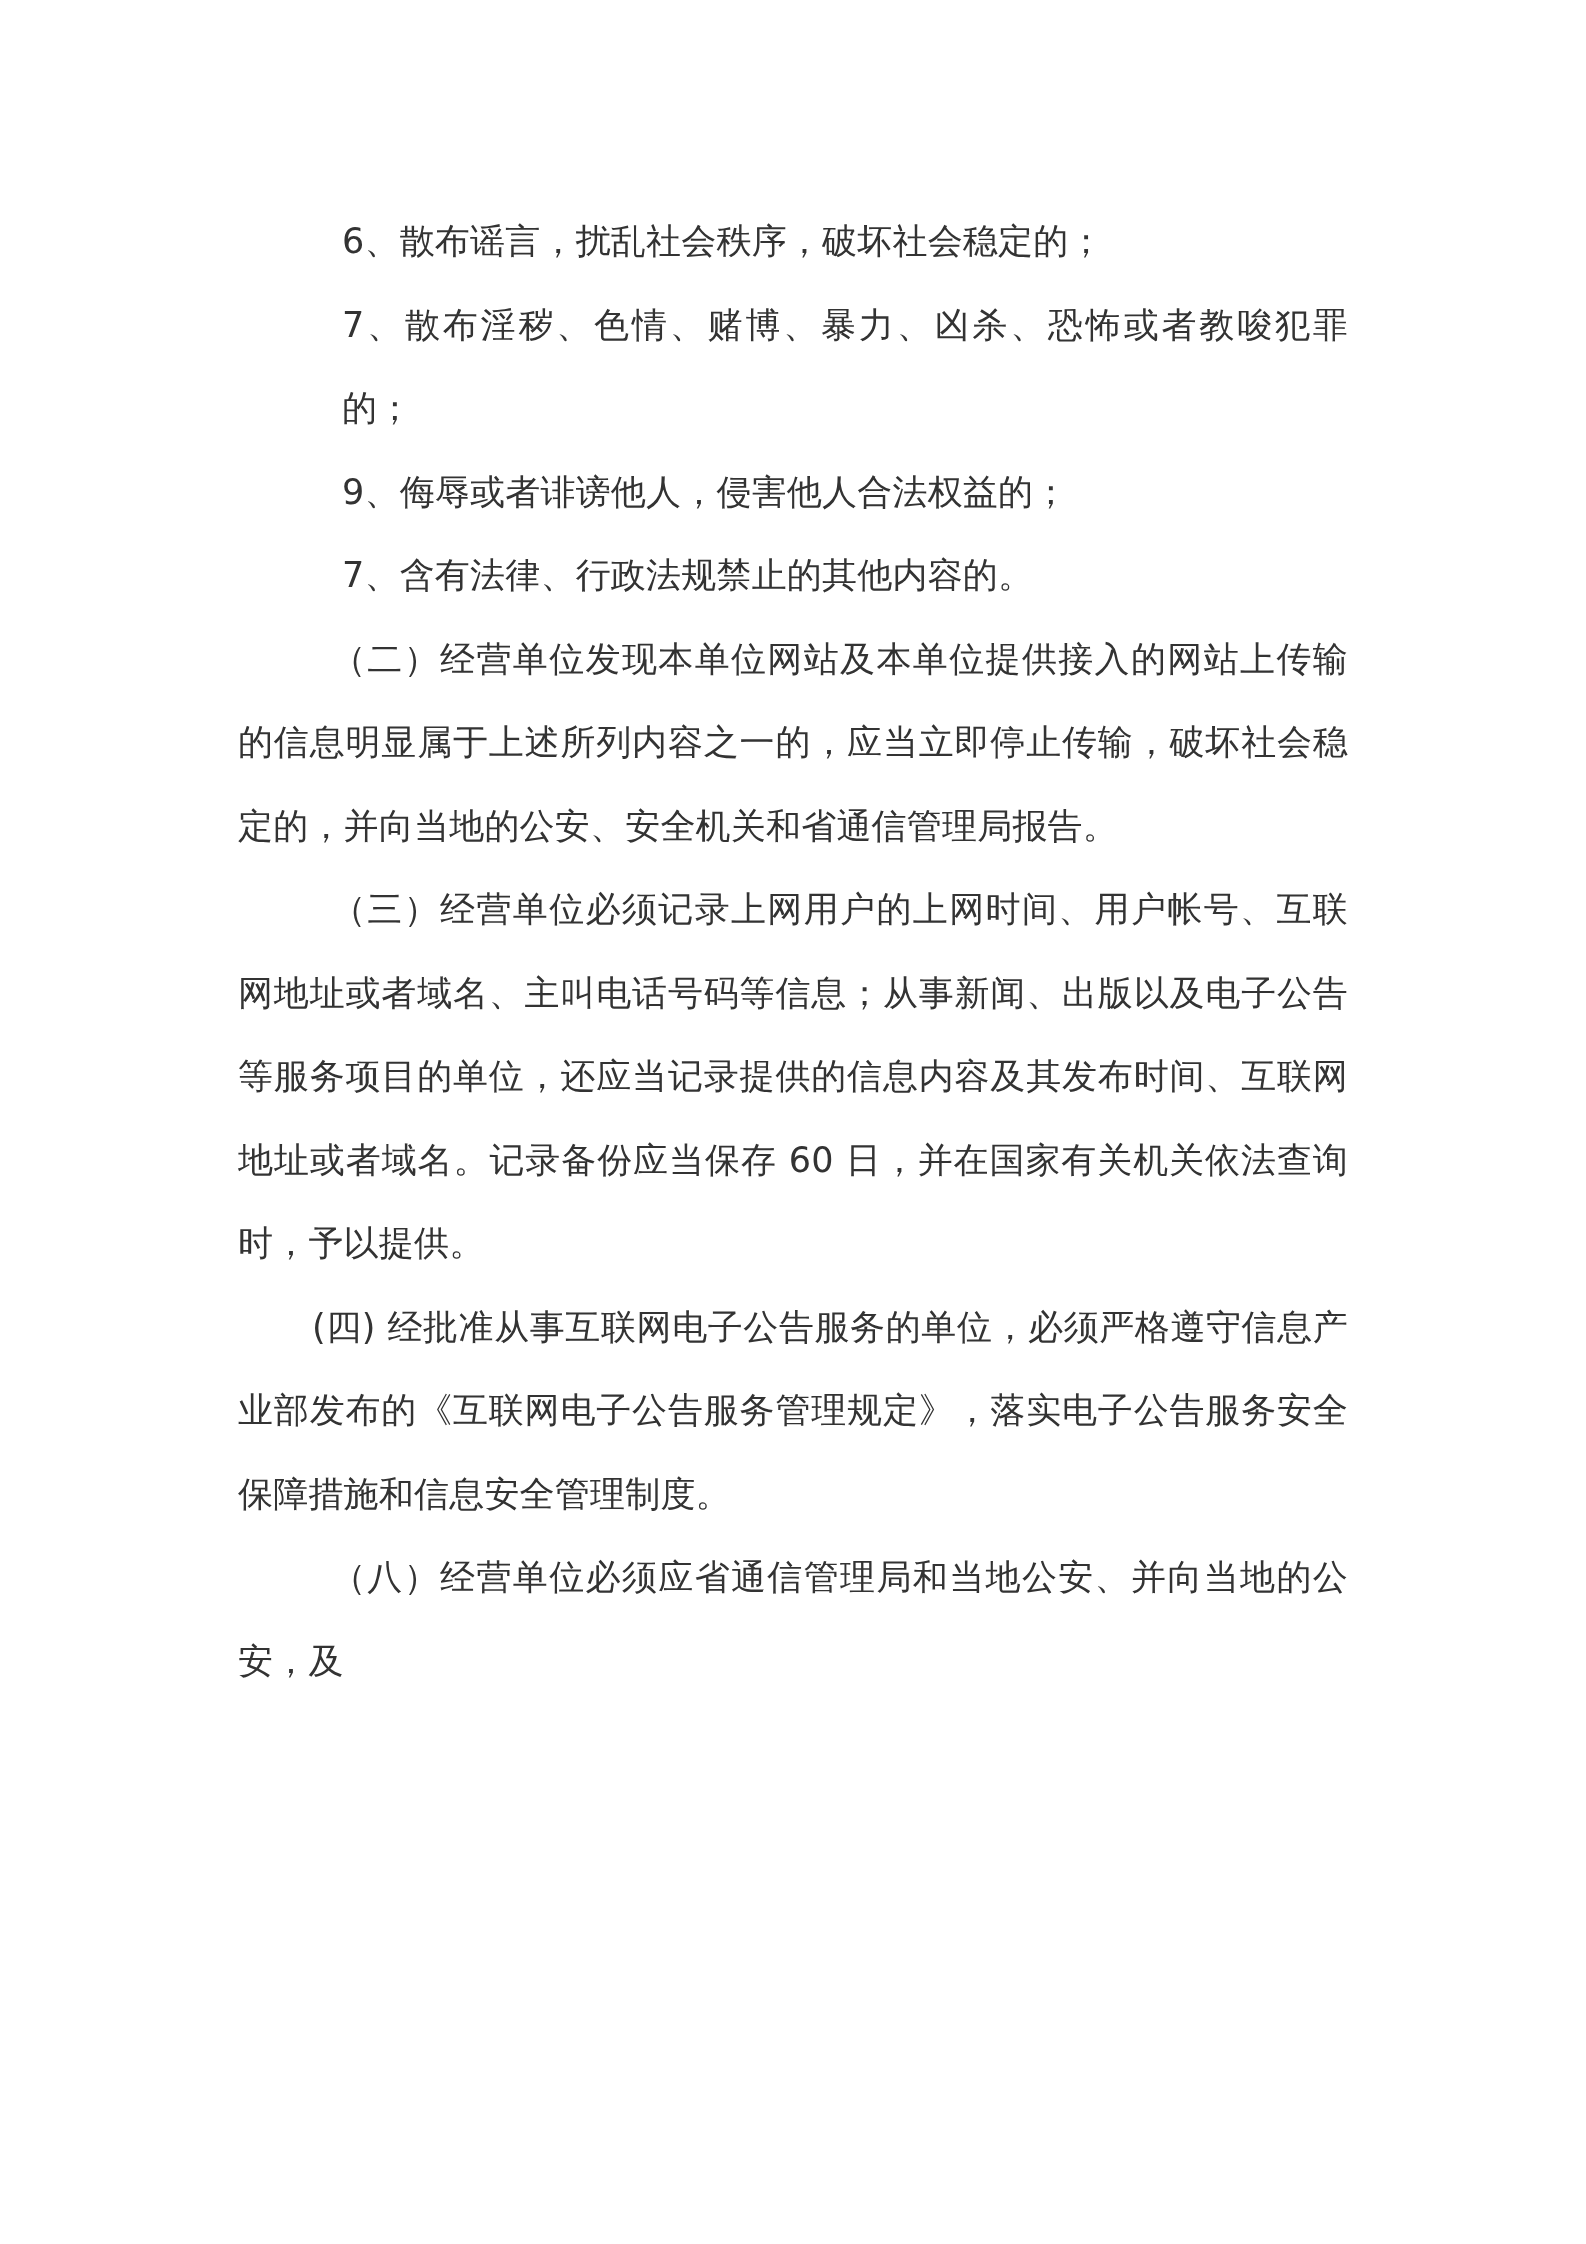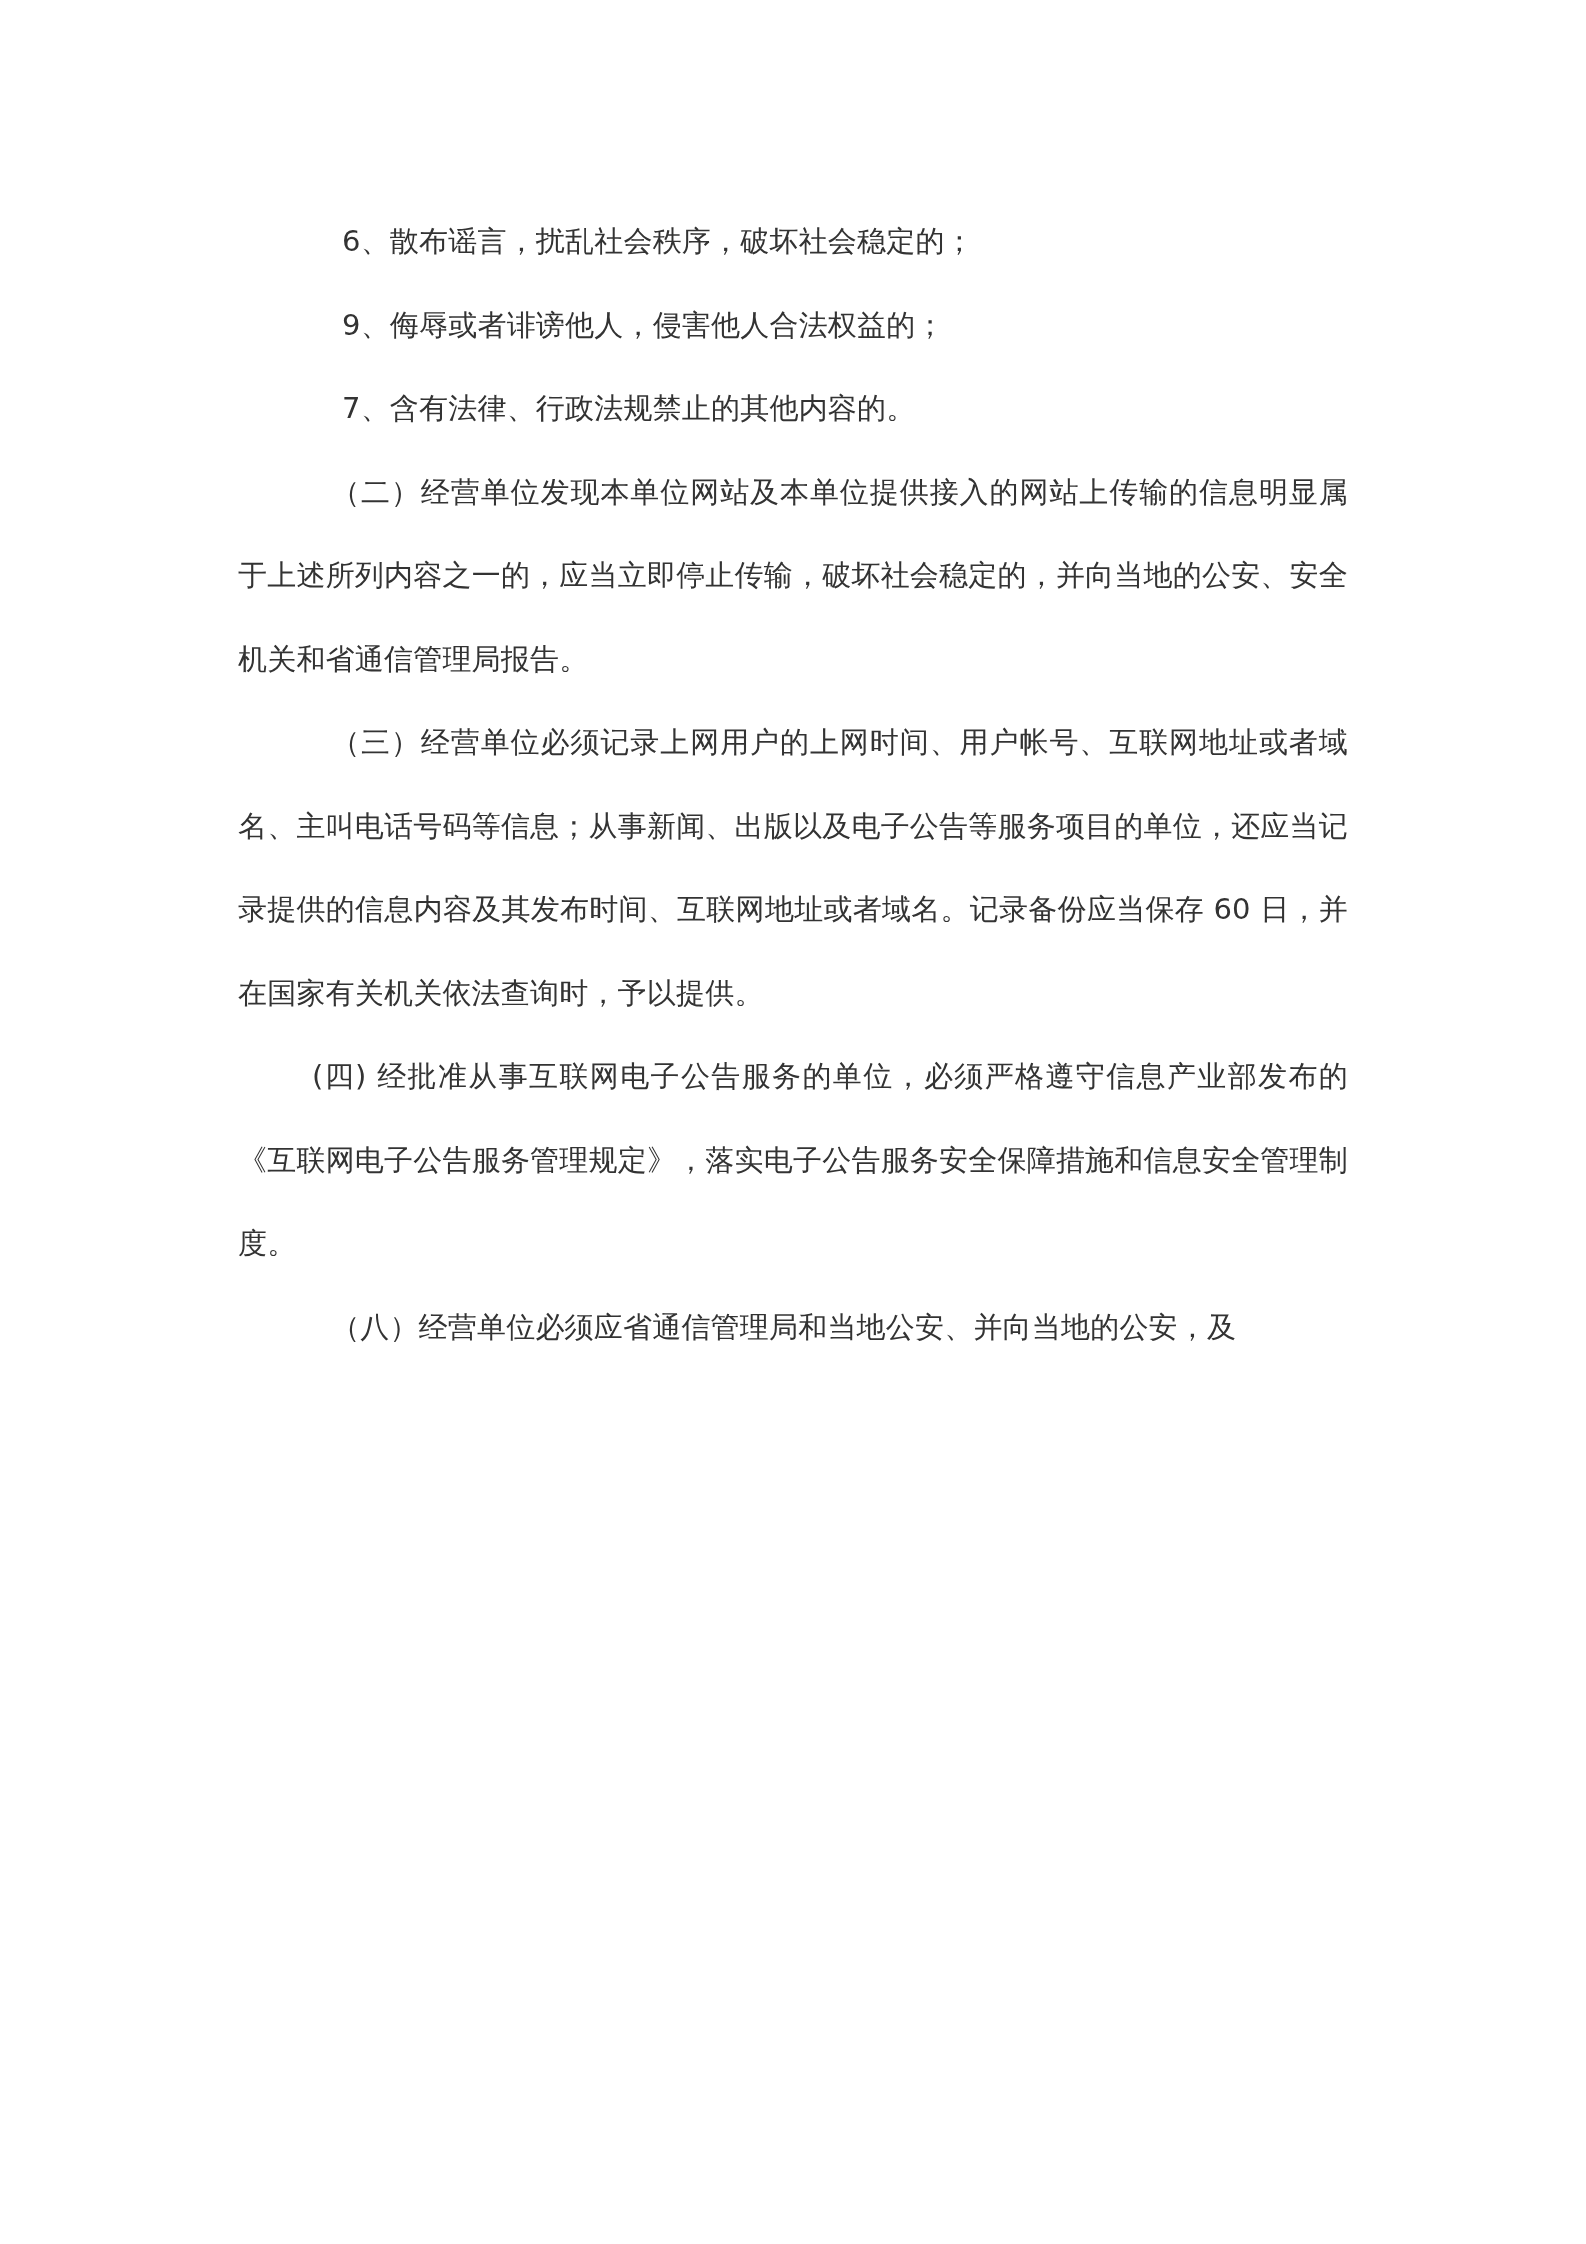--- a/index.html
+++ b/index.html
@@ -15,21 +15,21 @@
       font-family: "DejaVu Sans", "Liberation Sans", sans-serif;
       color: #333333;
     }
     .page {
       position: absolute;
       left: 238px;
       top: 200px;
       width: 1110px;
     }
     .para {
-      font-size: 29px;
+      font-size: 35px;
       line-height: 83.5px;
       margin: 0;
       text-align: justify;
       text-align-last: left;
       letter-spacing: 0.2px;
       word-break: break-all;
     }
     .item {
       padding-left: 104px;
     }
@@ -38,20 +38,21 @@
     }
     .indent-sm {
       text-indent: 74px;
     }
   </style>
 </head>
 <body>
 
 <div class="page">
   <p class="para item">6、散布谣言，扰乱社会秩序，破坏社会稳定的；</p>
+  <p class="para item">7、散布淫秽、色情、赌博、暴力、凶杀、恐怖或者教唆犯罪的；</p>
   <p class="para item">9、侮辱或者诽谤他人，侵害他人合法权益的；</p>
   <p class="para item">7、含有法律、行政法规禁止的其他内容的。</p>
 
   <p class="para indent">（二）经营单位发现本单位网站及本单位提供接入的网站上传输的信息明显属于上述所列内容之一的，应当立即停止传输，破坏社会稳定的，并向当地的公安、安全机关和省通信管理局报告。</p>
   <p class="para indent">（三）经营单位必须记录上网用户的上网时间、用户帐号、互联网地址或者域名、主叫电话号码等信息；从事新闻、出版以及电子公告等服务项目的单位，还应当记录提供的信息内容及其发布时间、互联网地址或者域名。记录备份应当保存 60 日，并在国家有关机关依法查询时，予以提供。</p>
   <p class="para indent-sm">(四) 经批准从事互联网电子公告服务的单位，必须严格遵守信息产业部发布的《互联网电子公告服务管理规定》，落实电子公告服务安全保障措施和信息安全管理制度。</p>
   <p class="para indent">（八）经营单位必须应省通信管理局和当地公安、并向当地的公安，及</p>
 </div>
 
 </body></html>

